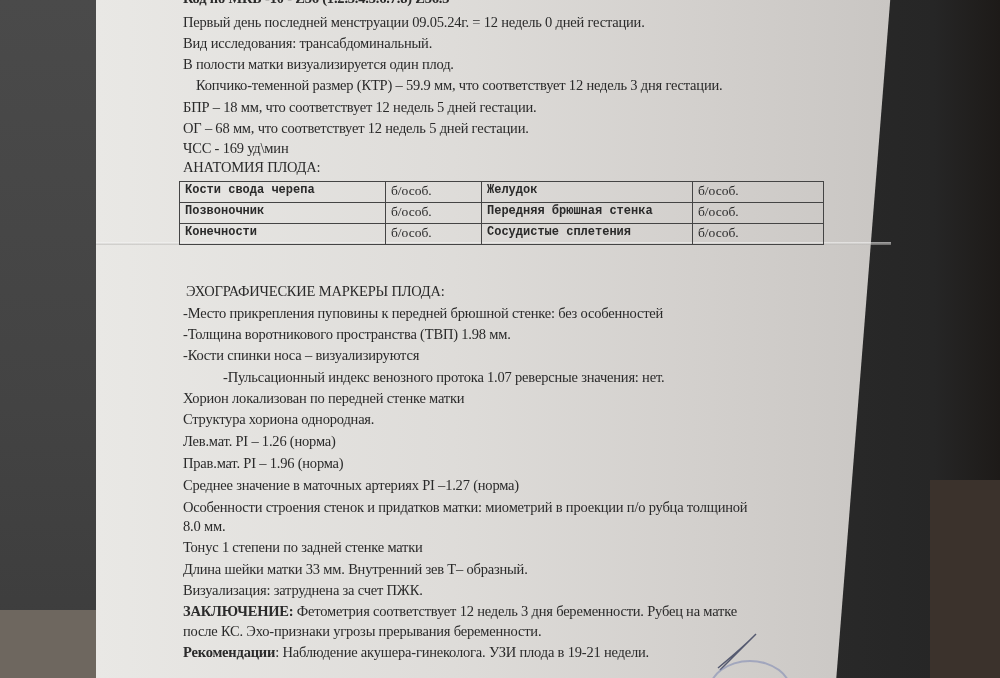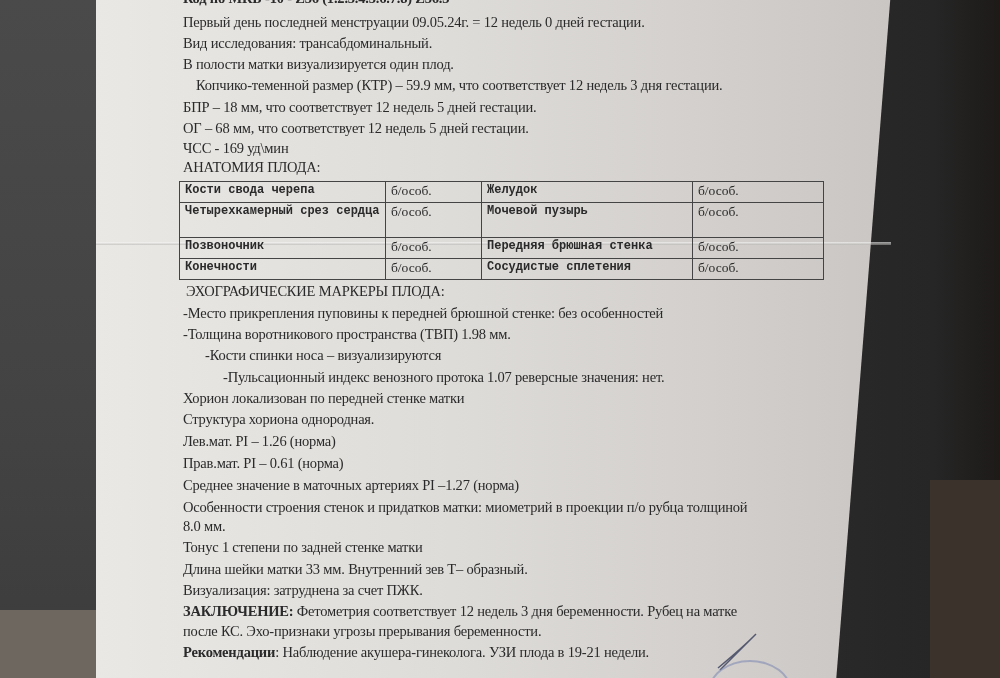--- a/index.html
+++ b/index.html
@@ -81,50 +81,44 @@
 
   <table class="anatomy">
     <tbody>
         <tr>
       <td class="name" style="width:195px;">Кости свода черепа</td>
       <td style="width:85px;">б/особ.</td>
       <td class="name" style="width:200px;">Желудок</td>
       <td>б/особ.</td>
     </tr>
     <tr>
-      <td class="name" style="height:32px;">Четырехкамерный срез сердца</td>
-      <td>б/особ.</td>
-      <td class="name">Мочевой пузырь</td>
-      <td>б/особ.</td>
-    </tr>
-    <tr>
       <td class="name">Позвоночник</td>
       <td>б/особ.</td>
       <td class="name">Передняя брюшная стенка</td>
       <td>б/особ.</td>
     </tr>
     <tr>
       <td class="name">Конечности</td>
       <td>б/особ.</td>
       <td class="name">Сосудистые сплетения</td>
       <td>б/особ.</td>
     </tr>
   </tbody>
     </table>
 
   <div class="line" style="top:283px; left:3px;">ЭХОГРАФИЧЕСКИЕ МАРКЕРЫ ПЛОДА:</div>
   <div class="line" style="top:305px;text-align:right;">-Место прикрепления пуповины к передней брюшной стенке: без особенностей</div>
   <div class="line" style="top:326px;">-Толщина воротникового пространства (ТВП)  1.98 мм.</div>
-  <div class="line" style="top:347px;margin-left:22px;">-Кости спинки носа – визуализируются</div>
+  <div class="line" style="top:347px;">-Кости спинки носа – визуализируются</div>
   <div class="line" style="top:369px;margin-left:40px;">-Пульсационный индекс венозного протока  1.07  реверсные значения: нет.</div>
 
   <div class="line" style="top:390px;">Хорион локализован по передней стенке матки</div>
   <div class="line" style="top:411px;">Структура хориона однородная.</div>
   <div class="line" style="top:433px;">Лев.мат.   PI – 1.26 (норма)</div>
-  <div class="line" style="top:455px;">Прав.мат. PI –  0.61 (норма)</div>
+  <div class="line" style="top:455px;">Прав.мат. PI –  1.96 (норма)</div>
   <div class="line" style="top:477px;">Среднее значение в маточных артериях PI –1.27 (норма)</div>
   <div class="line" style="top:499px;">Особенности строения стенок и придатков матки: миометрий в проекции п/о рубца толщиной</div>
   <div class="line" style="top:518px;">8.0 мм.</div>
   <div class="line" style="top:539px;">Тонус 1 степени по  задней стенке матки</div>
   <div class="line" style="top:561px;">Длина шейки матки 33 мм. Внутренний зев Т– образный.</div>
   <div class="line" style="top:582px;">Визуализация:  затруднена за счет ПЖК.</div>
 
   <div class="line" style="top:603px;">
     <span class="bold">ЗАКЛЮЧЕНИЕ:</span><span> Фетометрия соответствует  12 недель 3 дня беременности. Рубец на матке</span>
   </div>

